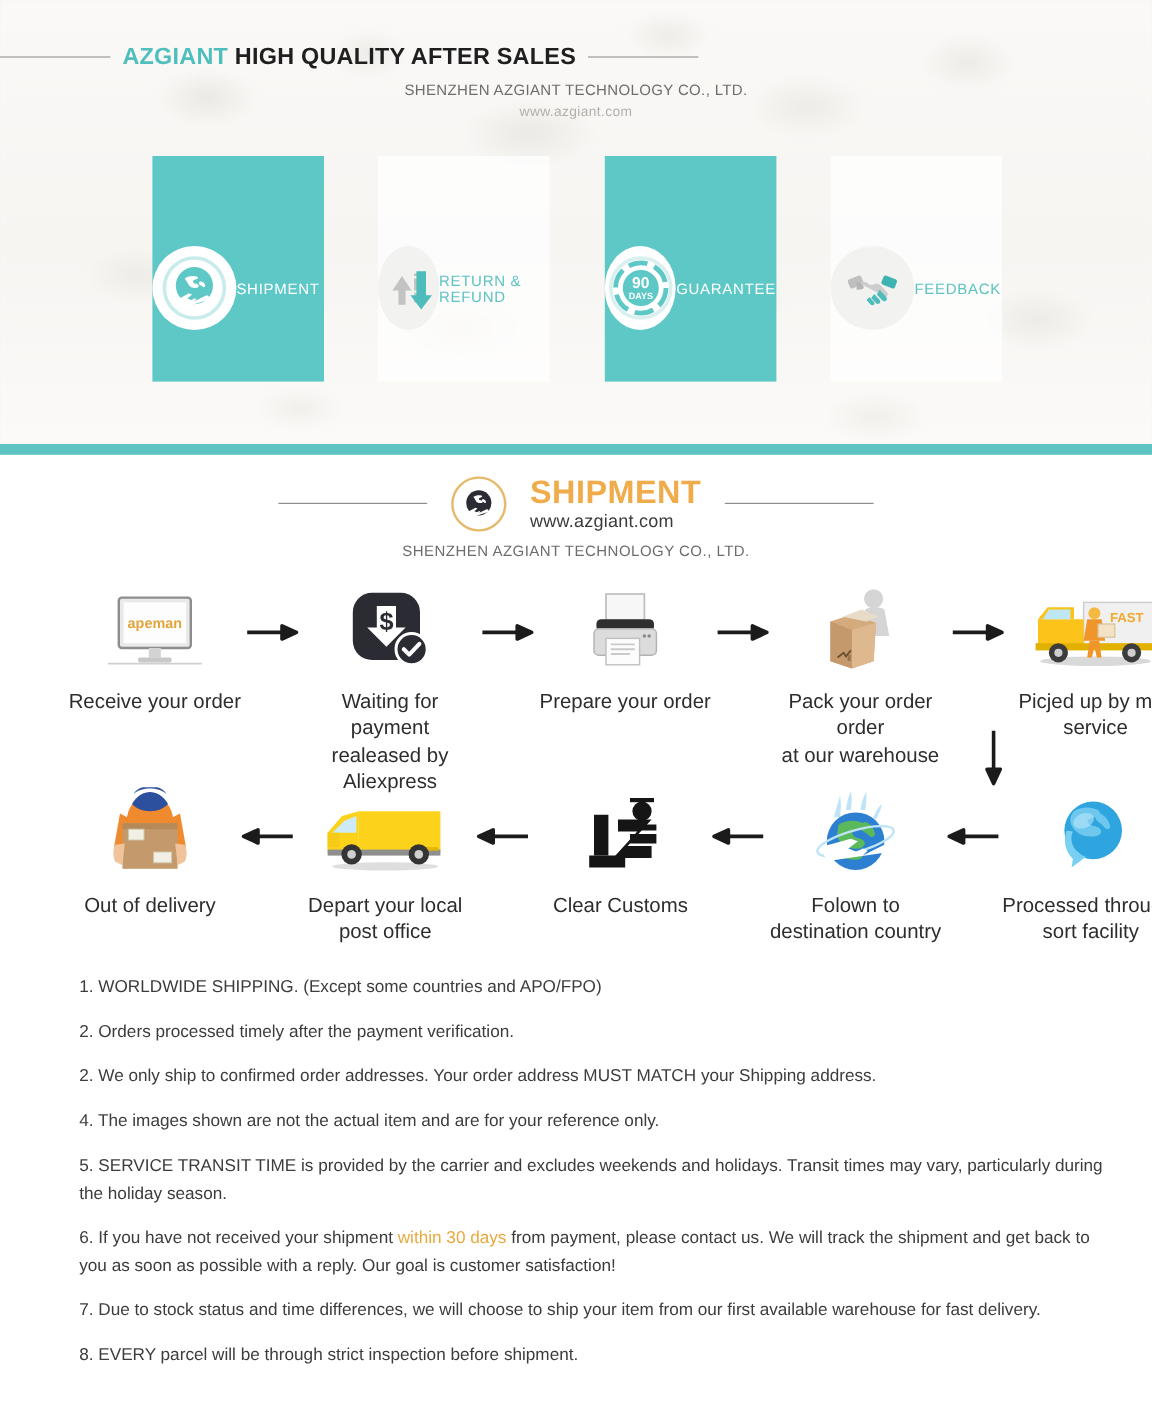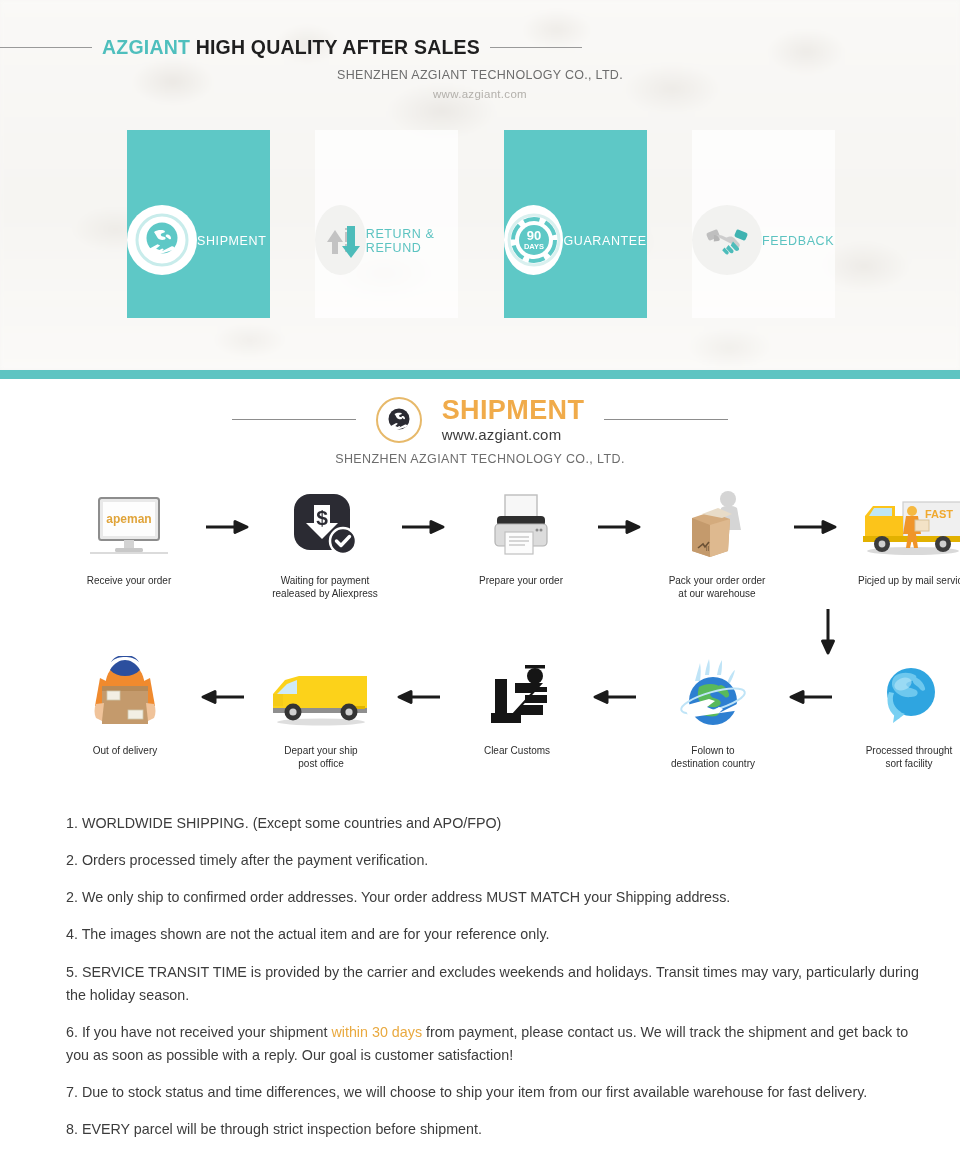--- a/index.html
+++ b/index.html
@@ -108,21 +108,21 @@
   
   .flow{ position:absolute; left:0; width:960px; }
   .flow.row1{ top:488px;padding-left:20px; }
   .flow.row2{ top:658px; }
   .flow-inner{ display:flex; align-items:flex-start; }
   .step{ width:150px; text-align:center; flex:0 0 auto; }
   .step-art{
     height:78px; display:flex; align-items:center; justify-content:center;
   }
   .step-label{
-    margin-top:8px; font-size:10px; color:#2d2d2d; line-height:1.32;
+    margin-top:8px; font-size:17px; color:#2d2d2d; line-height:1.32;
   }
   .arrow{
     flex:1 1 auto; height:78px; display:flex;
     align-items:center; justify-content:center;
   }
   .vertical-arrow{
     position:absolute; left:808px; top:606px; width:40px; height:52px;
     display:flex; align-items:center; justify-content:center;
   }
 
@@ -390,21 +390,21 @@
             <path d="M22 20l10-4v14H12z" fill="#cfeaf7"></path>
             <path d="M8 30h10v12H8z" fill="#f5cb18"></path>
             <rect x="8" y="44" width="94" height="5" fill="#8f8f8f"></rect>
             <rect x="78" y="42" width="22" height="3" fill="#e0b500"></rect>
             <circle cx="28" cy="48" r="8.5" fill="#343434"></circle>
               <circle cx="28" cy="48" r="3.6" fill="#d0d0d0"></circle>
             <circle cx="84" cy="48" r="8.5" fill="#343434"></circle>
               <circle cx="84" cy="48" r="3.6" fill="#d0d0d0"></circle>
           </svg>
         </div>
-        <div class="step-label" style="white-space:pre-line">Depart your ship
+        <div class="step-label" style="white-space:pre-line">Depart your local
 post office</div>
       </div>
 
       <div class="arrow">
         <svg width="46" height="16" viewBox="0 0 46 16">
             <path d="M44 8H13M15 2.5L3 8l12 5.5z" stroke="#1b1b1b" stroke-width="3" fill="#1b1b1b" stroke-linejoin="round"></path>
           </svg>
       </div>
 
       <div class="step">

